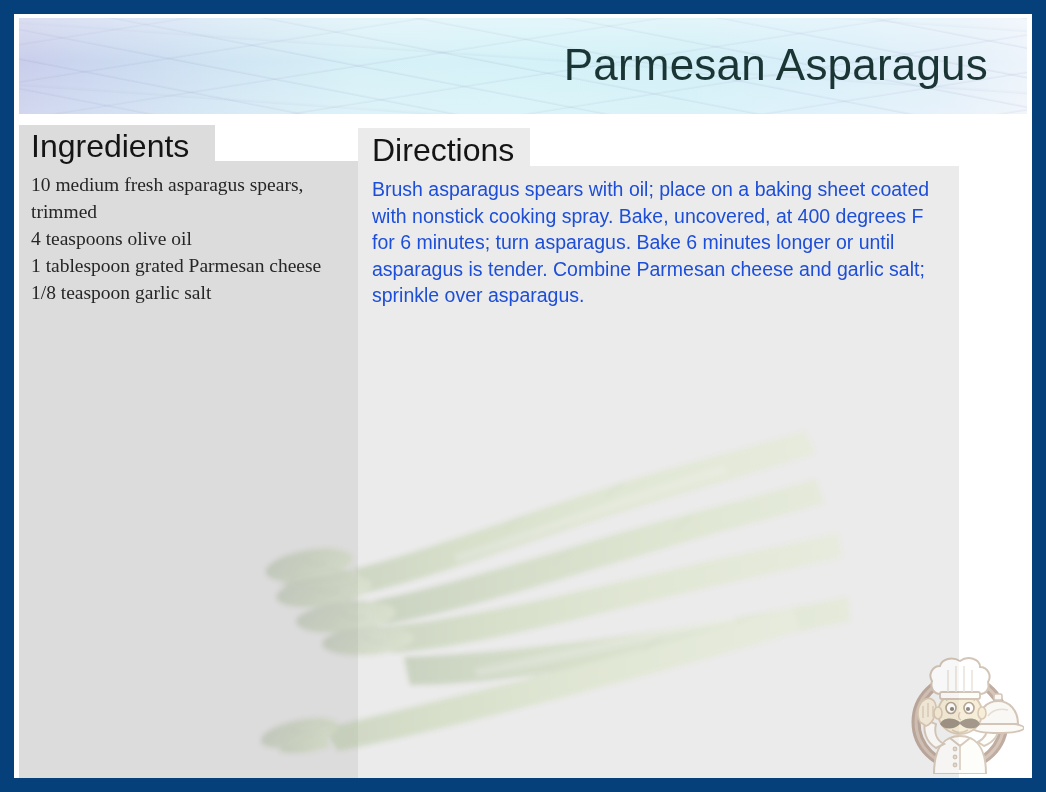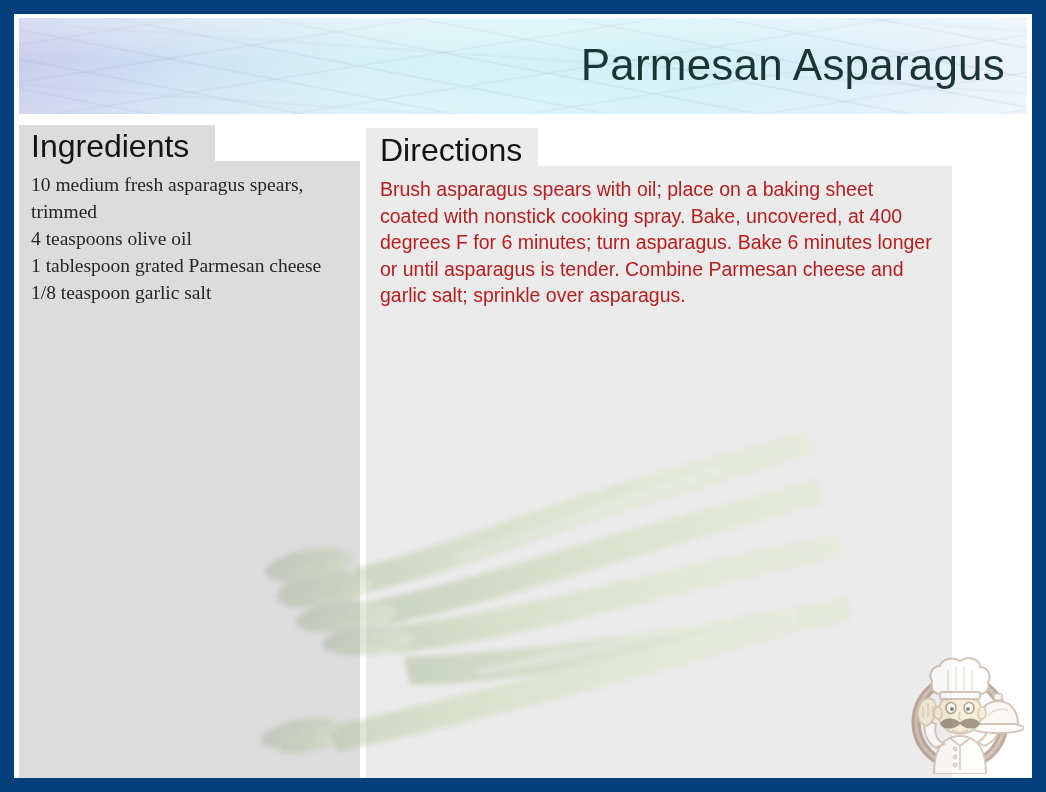--- a/index.html
+++ b/index.html
@@ -76,21 +76,21 @@
     position: absolute;
     inset: 0;
     background: linear-gradient(180deg,
       rgba(255,255,255,0.35) 0%,
       rgba(255,255,255,0.02) 45%,
       rgba(255,255,255,0.18) 100%);
     pointer-events: none;
   }
   .banner-title {
     position: absolute;
-    right: 22px;
+    right: 39px;
     top: 50%;
     transform: translateY(-52%);
     font-size: 44px;
     font-weight: 400;
     color: #1b3535;
     letter-spacing: 0.2px;
     white-space: nowrap;
     line-height: 1;
     text-align: right;
   }
@@ -104,20 +104,21 @@
     height: 390px;
     pointer-events: none;
     z-index: 4;
     opacity: 0.38;
   }
 
   
   .panel {
     position: absolute;
     z-index: 2;
+    padding-left: 15px;
   }
   .panel-body {
     position: absolute;
     left: 0;
     width: 100%;
     box-sizing: border-box;
   }
 
   #ingredients-panel {
     left: 5px;
@@ -155,21 +156,21 @@
     right: 14px;
     font-size: 19.5px;
     line-height: 27px;
     color: #262626;
     z-index: 3;
     white-space: pre-line;
     font-family: Liberation Serif, serif;
   }
 
   #directions-panel {
-    left: 352px;
+    left: 344px;
     top: 114px;
     width: 586px;
     height: 654px;
   }
   #directions-panel .panel-tab {
     position: absolute;
     left: 0;
     top: 0;
     width: 172px;
     height: 41px;
@@ -190,21 +191,21 @@
     white-space: nowrap;
     z-index: 3;
   }
   #directions-panel .panel-text {
     position: absolute;
     left: 14px;
     top: 48px;
     right: 18px;
     font-size: 19.5px;
     line-height: 26.5px;
-    color: #b91c1c;
+    color: #1d4ed8;
     z-index: 3;
   }
 
   
   .chef-logo {
     position: absolute;
     right: 8px;
     bottom: 4px;
     width: 122px;
     height: 124px;

